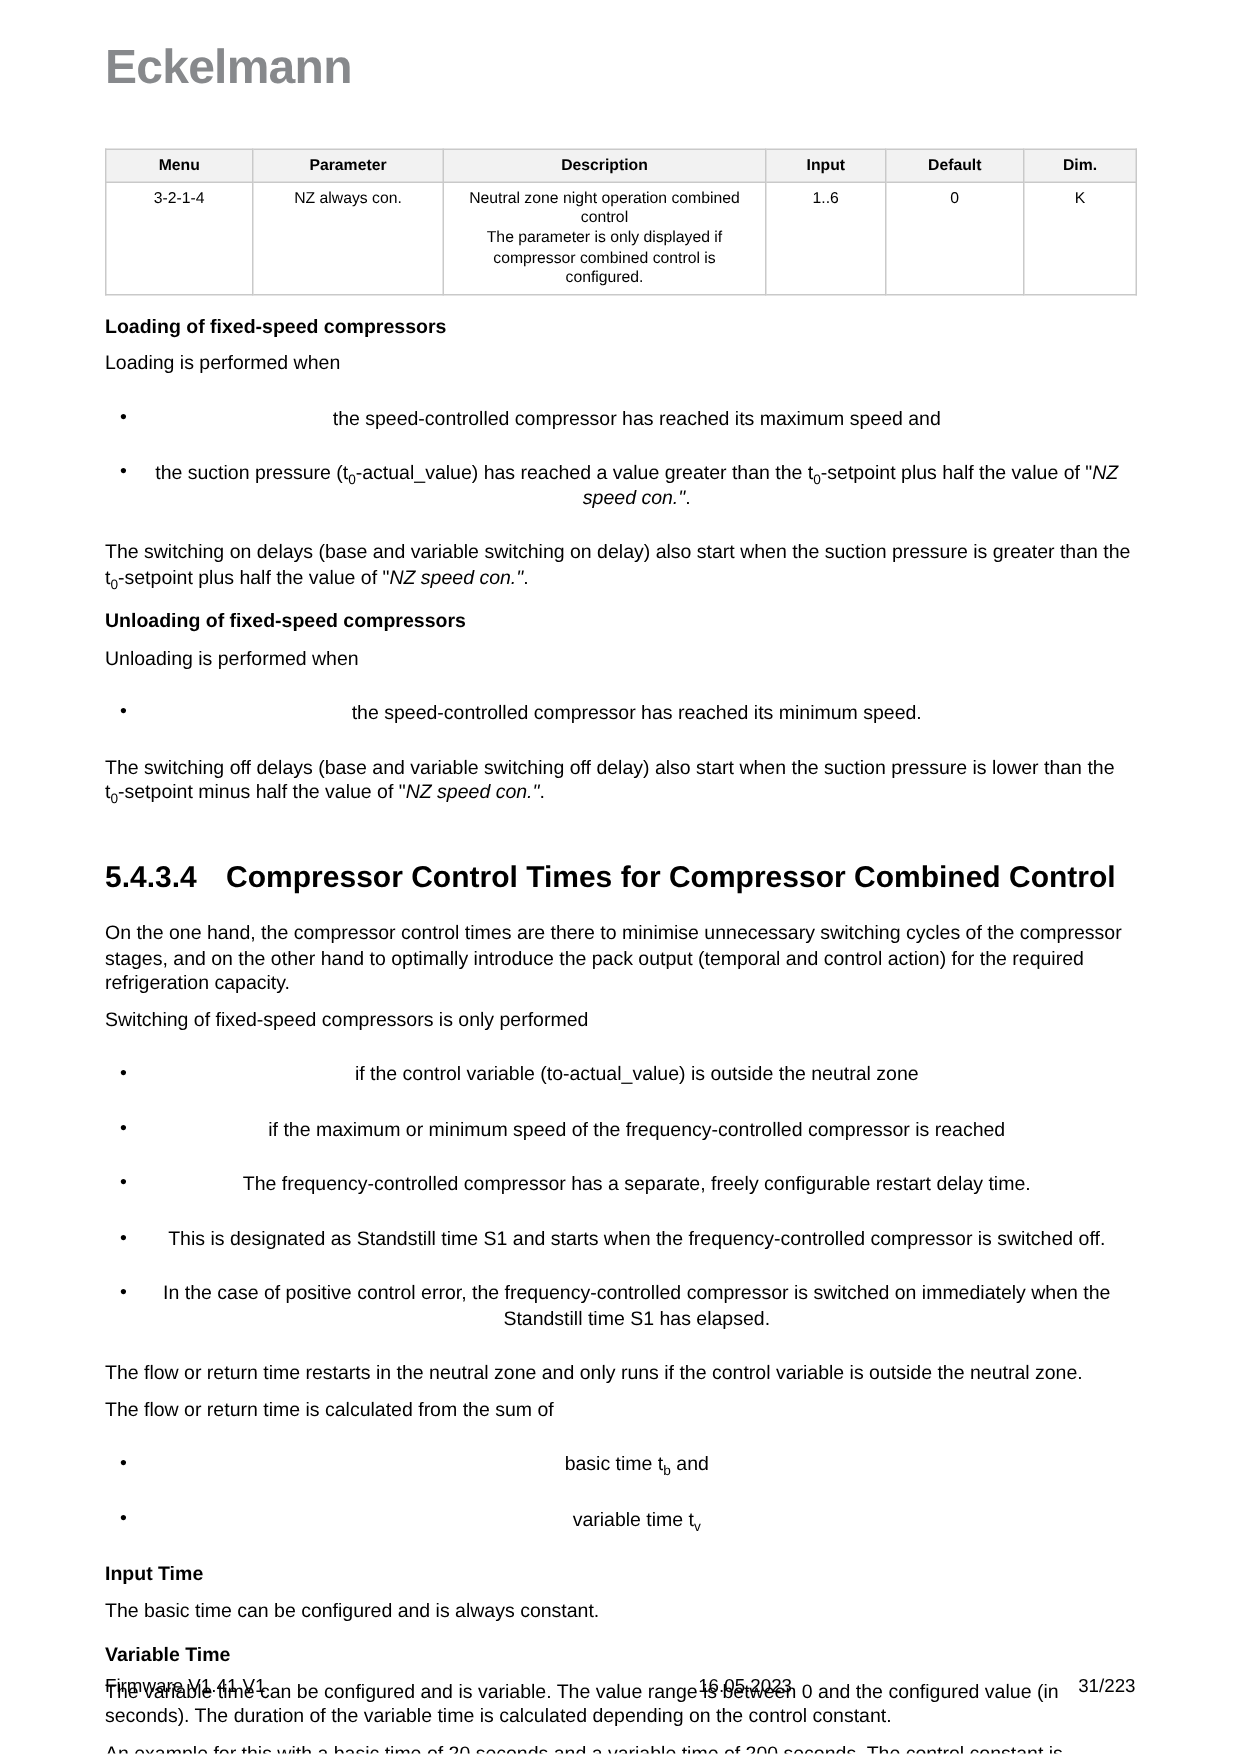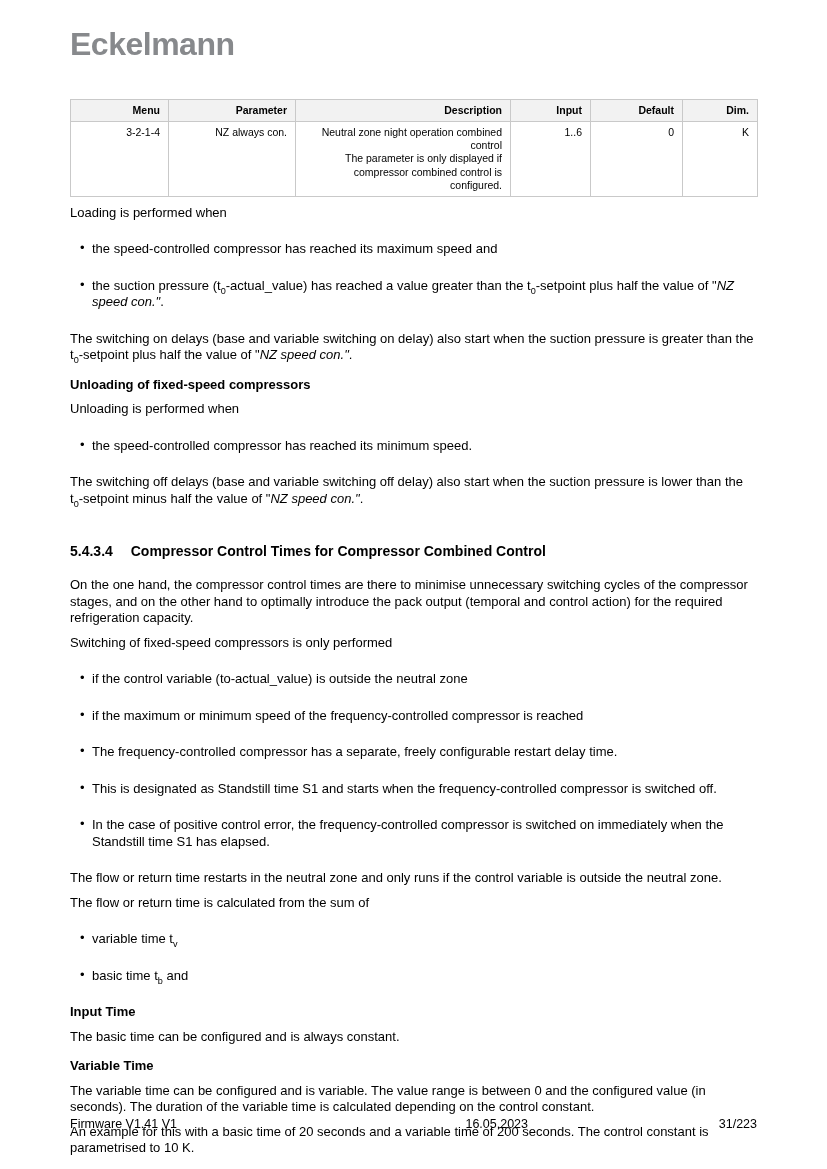--- a/index.html
+++ b/index.html
@@ -25,33 +25,33 @@
     border-collapse:collapse;
     table-layout:fixed;
     width:687px;
     margin-top:36px;
     font-size:10.5px;
     line-height:1.25;
   }
   table.param-table th, table.param-table td {
     border:1px solid #c9c9c9;
     padding:4px 8px;
-    text-align:right;
+    text-align:center;
     vertical-align:top;
   }
   table.param-table th { background:#f2f2f2; font-weight:bold; }
 
   .content { font-size:13px; line-height:1.27; margin-top:2px; }
   .content p { margin:8px 0; }
   .content p.h { font-weight:bold; margin:13px 0 5px; }
   ul.bullets { list-style:none; margin:4px 0 9px 0; }
-  ul.bullets li { position:relative; padding-left:22px; margin:20px 0; }
+  ul.bullets li { position:relative; padding-left:22px; margin:20px 0;text-align:center; }
   ul.bullets li::before { content:"\2022"; position:absolute; left:10px; top:-1px; }
 
-  .section-heading { font-size:14px; font-weight:bold; margin:36px 0 16px 0; }
+  .section-heading { font-size:20px; font-weight:bold; margin:36px 0 16px 0; }
   .section-heading .num { margin-right:14px; }
 
   sub { font-size:0.7em; line-height:0; }
   i { font-style:italic; }
 
   .footer {
     position:absolute;
     left:70px; right:70px; top:1117px;
     display:flex;
     font-size:12.5px;
@@ -96,20 +96,21 @@
         </td>
         <td>1..6</td>
         <td>0</td>
         <td>K</td>
       </tr>
     </tbody>
   </table>
 
   <div class="content">
 
+    <p class="h">Loading of fixed-speed compressors</p>
     <p>Loading is performed when</p>
     <ul class="bullets">
       <li><span>the speed-controlled compressor has reached its maximum speed and</span></li>
       <li><span>the suction pressure (t</span><sub>0</sub><span>-actual_value) has reached a value greater than the t</span><sub>0</sub><span>-setpoint plus half the value of "</span><i>NZ speed con."</i><span>.</span></li>
     </ul>
     <p><span>The switching on delays (base and variable switching on delay) also start when the suction pressure is greater than the t</span><sub>0</sub><span>-setpoint plus half the value of "</span><i>NZ speed con."</i><span>.</span></p>
 
     <p class="h">Unloading of fixed-speed compressors</p>
     <p>Unloading is performed when</p>
     <ul class="bullets">
@@ -129,22 +130,22 @@
       <li>if the maximum or minimum speed of the frequency-controlled compressor is reached</li>
     </ul>
     <ul class="bullets">
       <li>The frequency-controlled compressor has a separate, freely configurable restart delay time.</li>
       <li>This is designated as Standstill time S1 and starts when the frequency-controlled compressor is switched off.</li>
       <li>In the case of positive control error, the frequency-controlled compressor is switched on immediately when the Standstill time S1 has elapsed.</li>
     </ul>
     <p>The flow or return time restarts in the neutral zone and only runs if the control variable is outside the neutral zone.</p>
     <p>The flow or return time is calculated from the sum of</p>
     <ul class="bullets">
+      <li><span>basic time t</span><sub>b</sub><span> and</span></li>
       <li><span>variable time t</span><sub>v</sub></li>
-      <li><span>basic time t</span><sub>b</sub><span> and</span></li>
     </ul>
 
     <p class="h">Input Time</p>
     <p>The basic time can be configured and is always constant.</p>
 
     <p class="h">Variable Time</p>
     <p>The variable time can be configured and is variable. The value range is between 0 and the configured value (in seconds). The duration of the variable time is calculated depending on the control constant.</p>
     <p>An example for this with a basic time of 20 seconds and a variable time of 200 seconds. The control constant is parametrised to 10 K.</p>
 
   </div>

